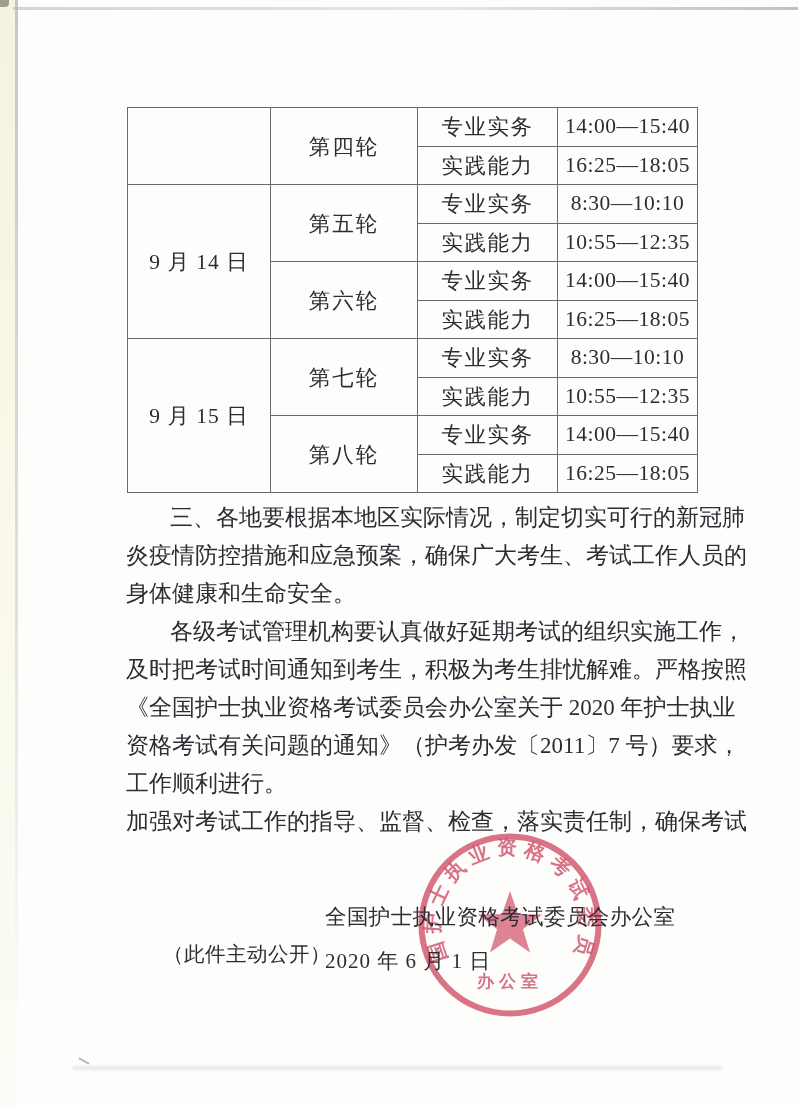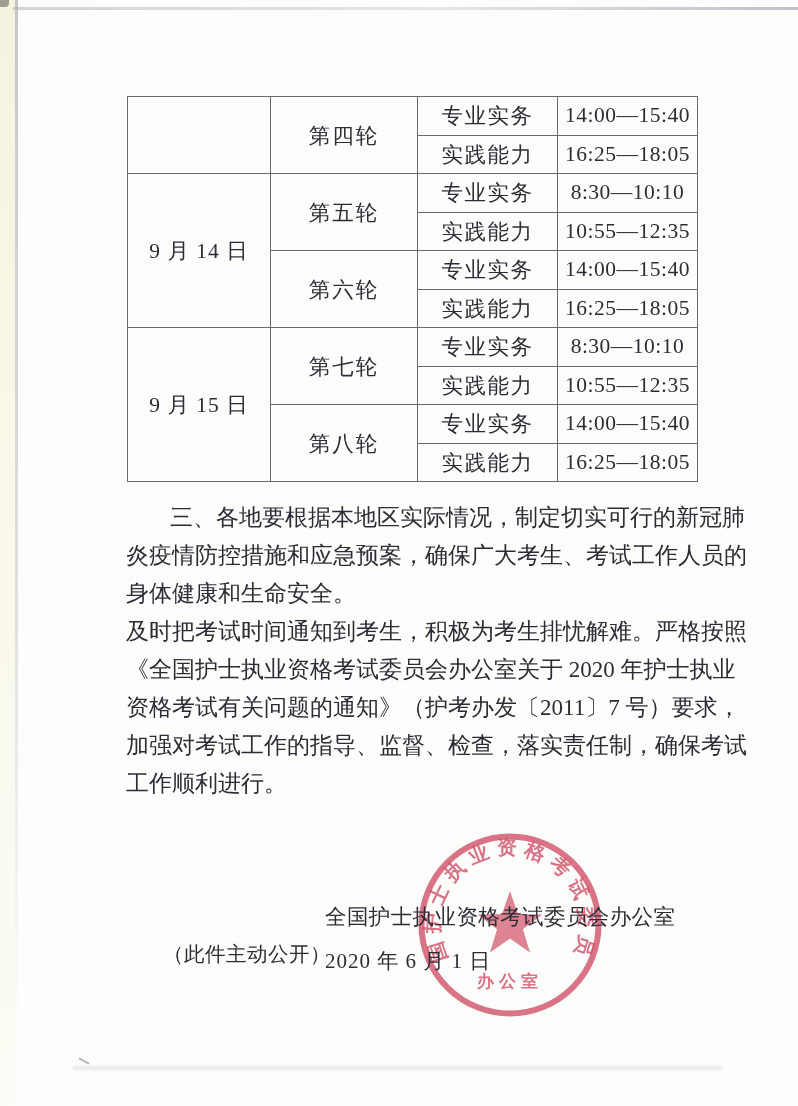--- a/index.html
+++ b/index.html
@@ -29,21 +29,21 @@
   .scan-bottom-smudge {
     position:absolute; left:72px; top:1066px; width:650px; height:4px;
     background:rgba(158,163,170,.22); border-radius:2px; filter:blur(1px);
   }
   .scan-bottom-tick {
     position:absolute; left:78px; top:1060px; width:12px; height:2px;
     background:rgba(110,116,124,.5); transform:rotate(28deg); border-radius:1px;
   }
   
   table.schedule {
-    position:absolute; left:127px; top:96px; width:570px;
+    position:absolute; left:127px; top:107px; width:570px;
     border-collapse:collapse; table-layout:fixed;
   }
   table.schedule td {
     border:1.6px solid #666b74; height:37.5px; padding:0;
     text-align:center; vertical-align:middle;
     font-size:21.5px; white-space:nowrap; overflow:hidden;
   }
   td.c-date   { letter-spacing:1px; }
   td.c-round  { letter-spacing:2px; }
   td.c-subject{ letter-spacing:1.5px;font-family:Liberation Serif, serif; }
@@ -155,25 +155,26 @@
     </tbody>
 </table>
 
 <div class="paragraphs" id="paragraphs">
     <div>
       <div class="para-line first">三、各地要根据本地区实际情况，制定切实可行的新冠肺</div>
       <div class="para-line">炎疫情防控措施和应急预案，确保广大考生、考试工作人员的</div>
       <div class="para-line last">身体健康和生命安全。</div>
     </div>
     <div>
+      <div class="para-line first">各级考试管理机构要认真做好延期考试的组织实施工作，</div>
       <div class="para-line">及时把考试时间通知到考生，积极为考生排忧解难。严格按照</div>
       <div class="para-line">《全国护士执业资格考试委员会办公室关于 2020 年护士执业</div>
       <div class="para-line">资格考试有关问题的通知》（护考办发〔2011〕7 号）要求，</div>
+      <div class="para-line last">工作顺利进行。</div>
       <div class="para-line">加强对考试工作的指导、监督、检查，落实责任制，确保考试</div>
-      <div class="para-line last">工作顺利进行。</div>
     </div>
   </div>
 
 <div class="seal">
   <svg width="192" height="192" viewBox="-96 -96 192 192" id="seal-svg" style="color: rgb(206, 69, 96);">
     <circle r="88.5" fill="none" stroke="currentColor" stroke-width="6" opacity="0.82"></circle>
     <path fill="currentColor" opacity="0.72" d="M0,-34 L-8,-11 L-32.3,-10.5 L-12.9,4.2 L-20,27.5 L0,13.6 L20,27.5 L12.9,4.2 L32.3,-10.5 L8,-11 Z"></path>
     <defs>
       <path id="seal-arc-path" d="M -60,37 A 70.5,70.5 0 1 1 60,37" fill="none"></path>
     </defs>

